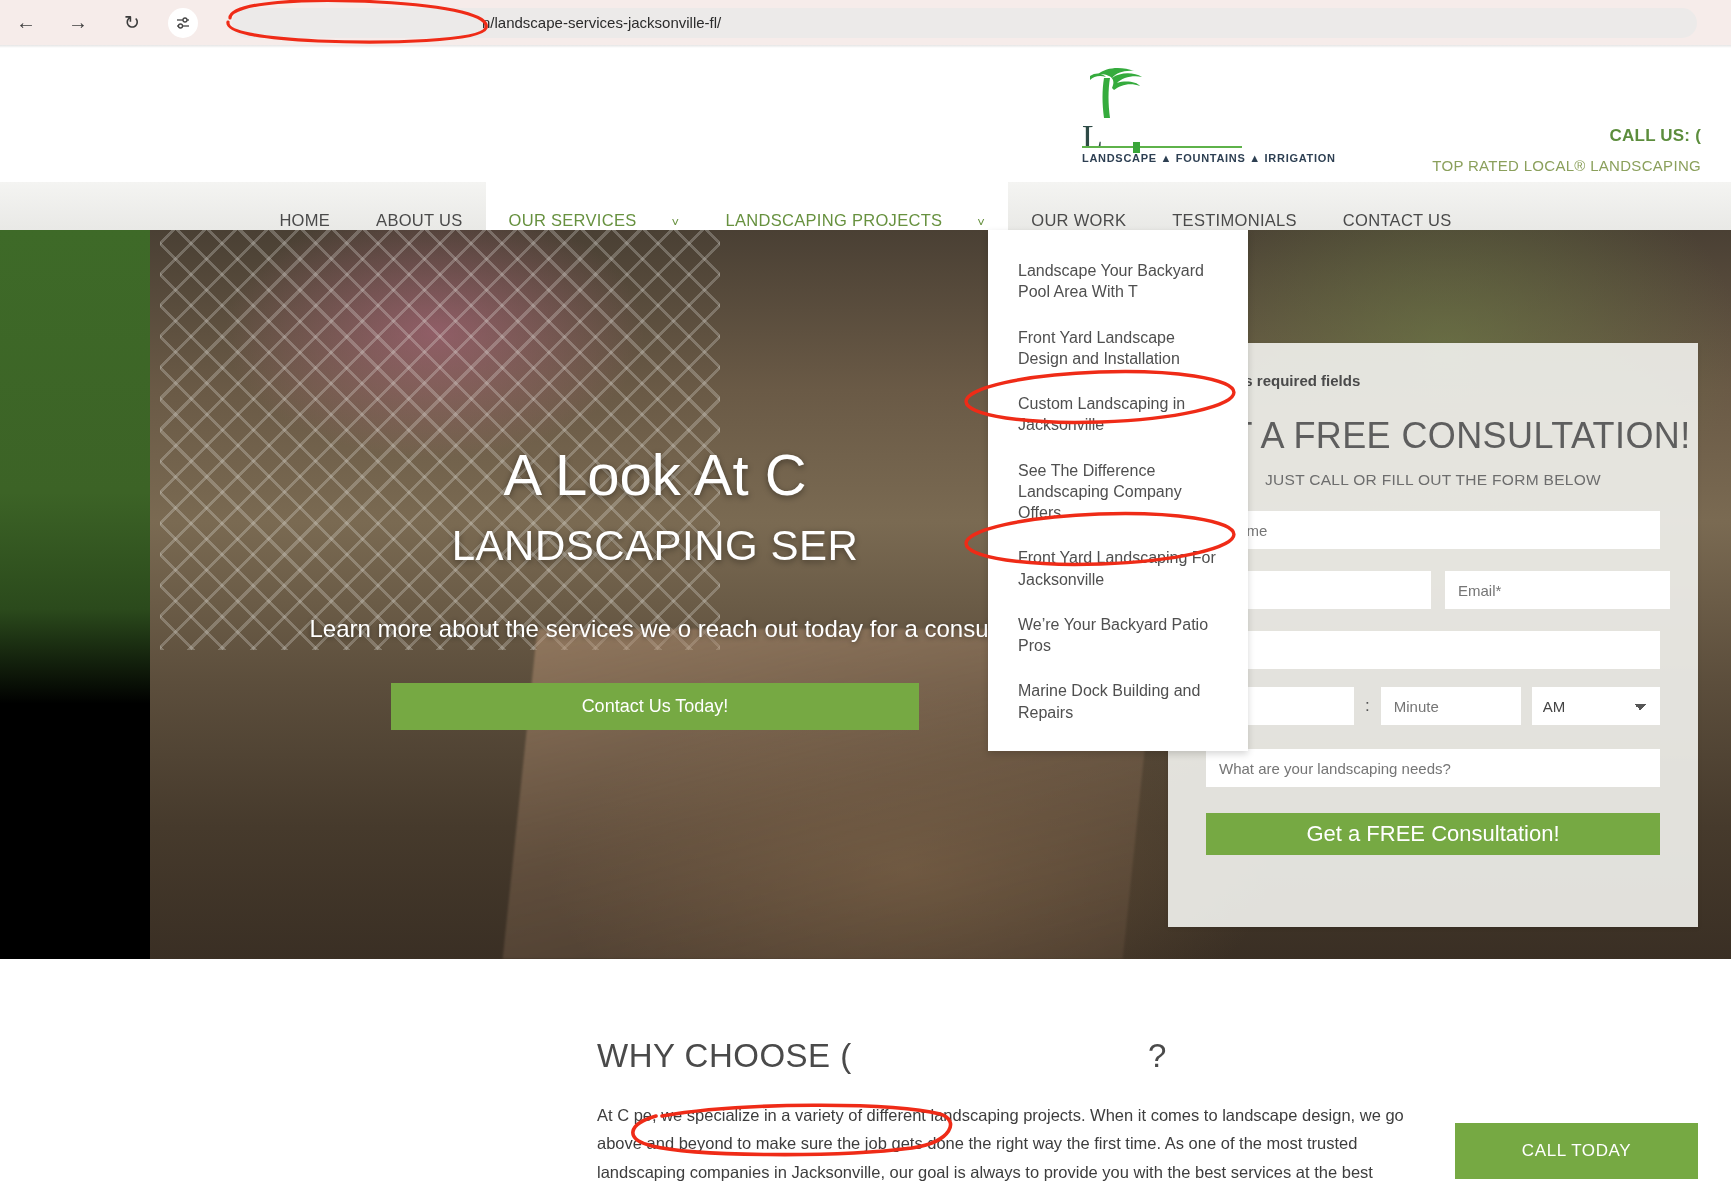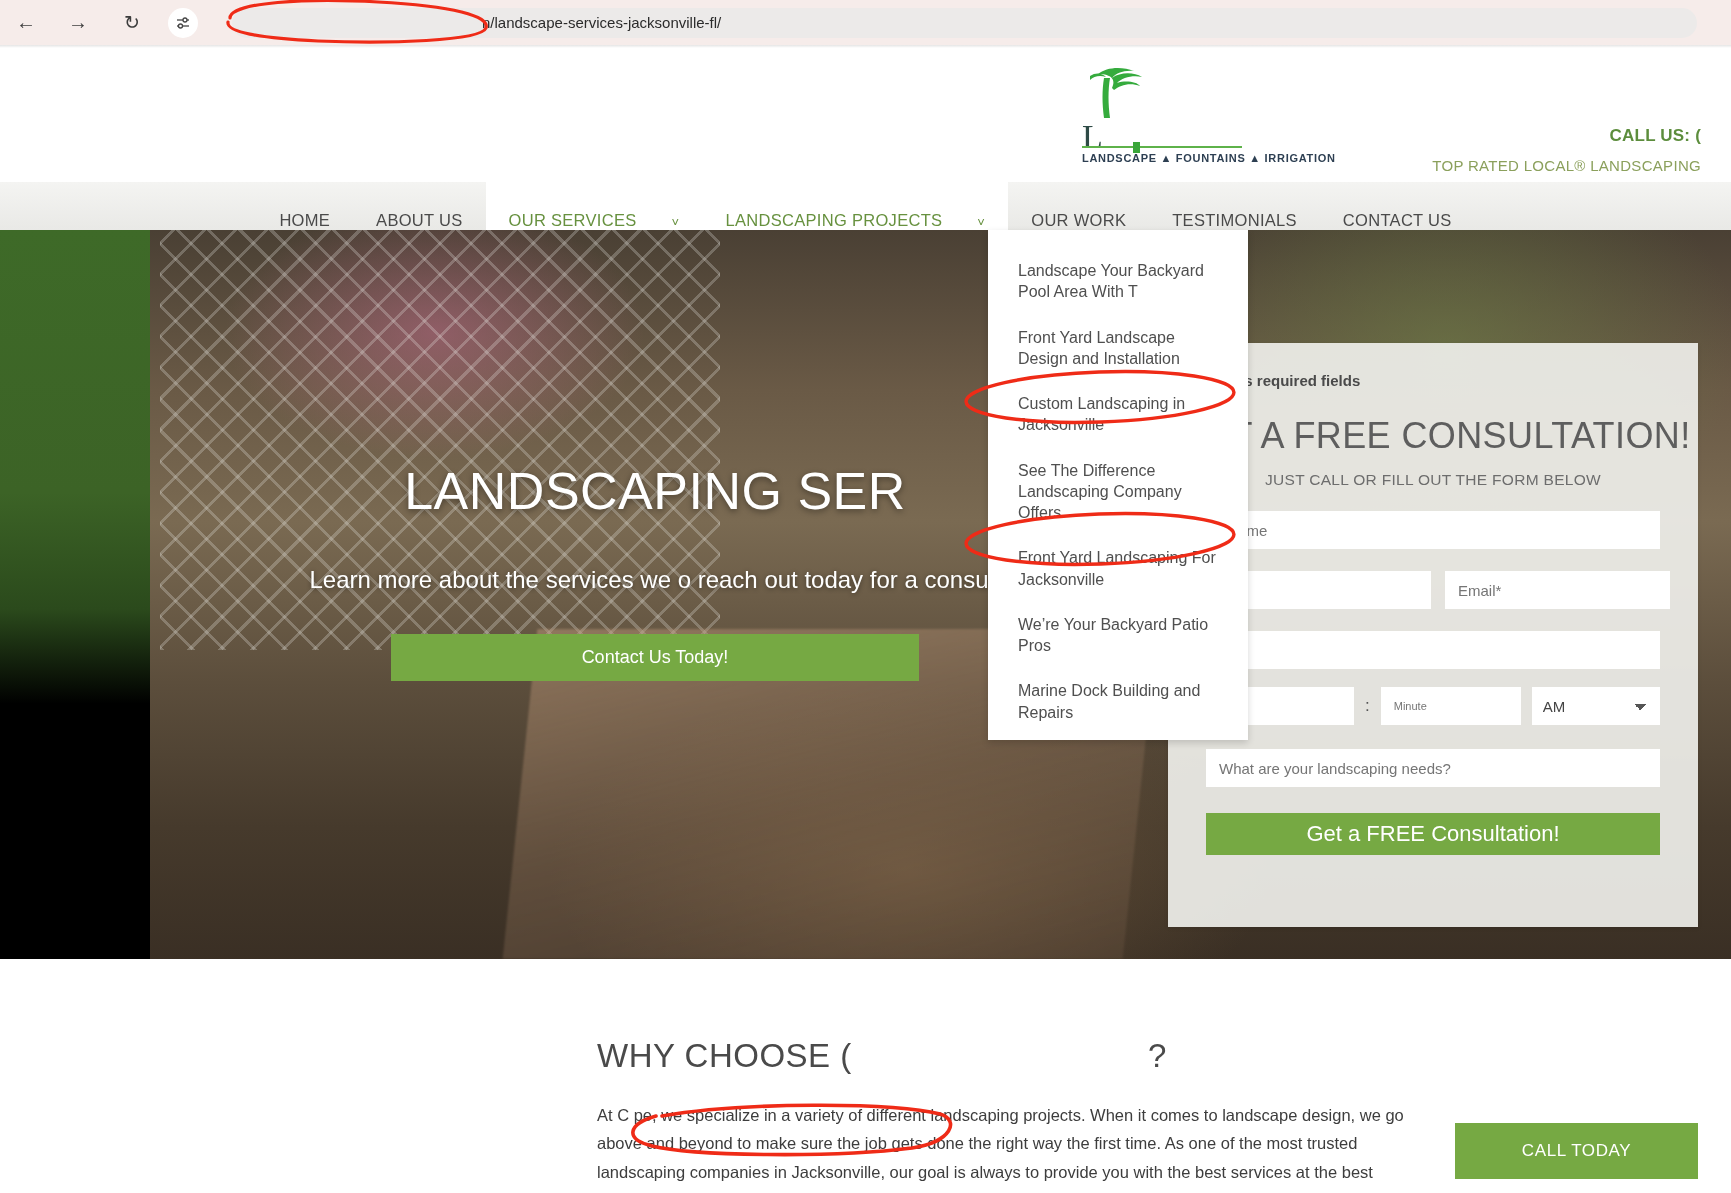--- a/index.html
+++ b/index.html
@@ -123,21 +123,21 @@
   }
   .caret { margin-left: 7px; font-size: 13px; }
 
   
   .dropdown {
     position: absolute;
     left: 988px; top: 182px;
     width: 260px;
     background: #ffffff;
     z-index: 40;
-    padding: 18px 0 5px 0;
+    padding: 18px 0 16px 0;
     box-shadow: 0 3px 7px rgba(0,0,0,.16);
   }
   .dd-item {
     padding: 12px 30px 12px 30px;
     font-size: 16px; line-height: 1.33;
     color: #4f4f4f;
     cursor: pointer;
   }
 
   
@@ -183,21 +183,21 @@
     z-index: 5;
   }
   .hero-h1 {
     font-size: 58px; color: #ffffff; font-weight: 400;
     text-shadow: 0 2px 6px rgba(0,0,0,.4);
     line-height: 1.05;
     white-space: nowrap;
   }
   .hero-h2 {
     margin-top: 16px;
-    font-size: 52px; color: #ffffff; font-weight: 300;
+    font-size: 42px; color: #ffffff; font-weight: 300;
     text-shadow: 0 2px 6px rgba(0,0,0,.4);
     letter-spacing: .5px;
     white-space: nowrap;
   }
   .hero-sub {
     margin-top: 40px;
     font-size: 24px; color: #ffffff; line-height: 1.55;
     text-shadow: 0 1px 5px rgba(0,0,0,.45);
     max-width: 760px;
   }
@@ -235,21 +235,21 @@
   }
   .frow { display: flex; gap: 14px; margin-top: 22px; }
   .fin {
     height: 38px; background: #fff; border: none;
     padding: 0 13px; font-size: 15px; color: #8e8e8e;
     font-family: "Liberation Sans", sans-serif;
     flex: 1; outline: none;
   }
   .fin.full { width: 100%; }
   .time-row { display: flex; align-items: center; gap: 11px; margin-top: 18px; }
-  .time-in { height: 38px; background:#fff; border:none; padding:0 13px; font-size:11px; color:#8e8e8e;
+  .time-in { height: 38px; background:#fff; border:none; padding:0 13px; font-size:15px; color:#8e8e8e;
              font-family:"Liberation Sans", sans-serif; outline:none; }
   .time-hour { width: 148px; }
   .time-min  { width: 140px; }
   .colon { font-size: 17px; color: #555; }
   .ampm {
     width: 138px; height: 38px; background:#fff; border:none;
     font-size: 15px; color: #444; padding: 0 11px;
     font-family:"Liberation Sans", sans-serif;
     appearance: none; -webkit-appearance:none;
     background-image: linear-gradient(45deg, transparent 50%, #555 50%), linear-gradient(135deg, #555 50%, transparent 50%);
@@ -378,20 +378,21 @@
     </div>
 
   <div class="hero">
     <div class="hero-img"></div>
     <div class="hero-lattice"></div>
     <div class="hero-path"></div>
     <div class="hero-left-strip"></div>
     <div class="hero-dark-band"></div>
 
     <div class="hero-content">
+      <div class="hero-h1">A Look At C</div>
       <div class="hero-h2">LANDSCAPING SER</div>
       <div class="hero-sub">Learn more about the services we o                reach out today for a consult</div>
       <button class="hero-cta">Contact Us Today!</button>
     </div>
   </div>
 
   <div class="form-panel">
     <div class="req-note">licates required fields</div>
     <div class="form-title">ET A FREE CONSULTATION!</div>
     <div class="form-sub">JUST CALL OR FILL OUT THE FORM BELOW</div>

